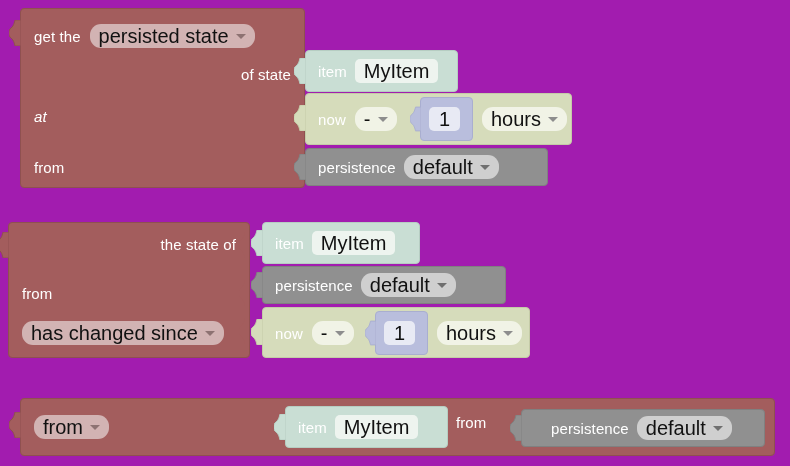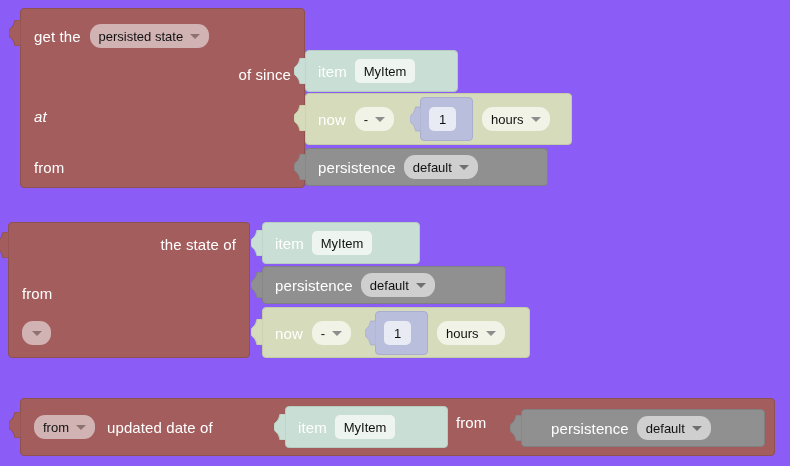--- a/index.html
+++ b/index.html
@@ -13,21 +13,21 @@
     height: 466px;
     position: relative;
     font-family: "Liberation Sans", sans-serif;
     overflow: hidden;
   }
 
   
   .workspace {
     position: absolute;
     inset: 0;
-    background: #8b5cf6;
+    background: #a21caf;
     padding-left: 28px;
   }
 
   
   .block {
     position: absolute;
     box-sizing: border-box;
   }
   .block-body {
     position: absolute;
@@ -76,21 +76,21 @@
     letter-spacing: 0.1px;
   }
 
   
   .field {
     display: inline-flex;
     align-items: center;
     gap: 6px;
     border-radius: 11px;
     padding: 3px 9px;
-    font-size: 13px;
+    font-size: 20px;
     line-height: 1;
     color: #111111;
     box-sizing: border-box;
     height: 24px;
   }
   .field.f-rose   { background: #d2b3b3; }
   .field.f-mint   { background: #eef4ef; }
   .field.f-olive  { background: #f1f3e6; }
   .field.f-gray   { background: #cfcfcf; }
   .field.f-lav    { background: #e8eaf4; }
@@ -125,21 +125,21 @@
 
     <div class="row" style="left:14px; top:16px;">
       <span class="lbl">get the</span>
       <span class="field f-rose" style="margin-left:9px;">
         <span>persisted state</span>
         <i class="caret"></i>
       </span>
     </div>
 
     <div class="row" style="right:14px; top:59px;">
-      <span class="lbl">of since</span>
+      <span class="lbl">of state</span>
     </div>
     <div class="socket" style="right:-1px; top:54px;">
       <svg width="12" height="26" viewBox="0 0 12 26">
         <path d="M0,0 L6,0 C6,0 5,6 2,8 C-1,10 -1,16 2,18 C5,20 6,26 6,26 L0,26 Z" fill="#a35d5d"></path>
       </svg>
     </div>
 
     <div class="row" style="left:14px; top:101px;font-style:italic;">
       <span class="lbl">at</span>
     </div>
@@ -247,20 +247,21 @@
       <span class="lbl">from</span>
     </div>
     <div class="socket" style="right:-1px; top:58px;">
       <svg width="12" height="26" viewBox="0 0 12 26">
         <path d="M0,0 L6,0 C6,0 5,6 2,8 C-1,10 -1,16 2,18 C5,20 6,26 6,26 L0,26 Z" fill="#a35d5d"></path>
       </svg>
     </div>
 
     <div class="row" style="left:14px; top:99px;">
       <span class="field f-rose">
+        <span>has changed since</span>
         <i class="caret"></i>
       </span>
     </div>
     <div class="socket" style="right:-1px; top:96px;">
       <svg width="12" height="26" viewBox="0 0 12 26">
         <path d="M0,0 L6,0 C6,0 5,6 2,8 C-1,10 -1,16 2,18 C5,20 6,26 6,26 L0,26 Z" fill="#a35d5d"></path>
       </svg>
     </div>
   </div>
 
@@ -336,21 +337,20 @@
       <svg width="12" height="26" viewBox="0 0 12 26">
         <path d="M12,0 L12,26 L6,26 C6,26 5,20 2,18 C-1,16 -1,10 2,8 C5,6 6,0 6,0 Z" fill="#a35d5d" stroke="#8f5050" stroke-width="1"></path>
       </svg>
     </div>
 
     <div class="row" style="left:14px; top:17px;">
       <span class="field f-rose">
         <span>from</span>
         <i class="caret"></i>
       </span>
-      <span class="lbl" style="margin-left:12px;">updated date of</span>
     </div>
 
     <div class="socket" style="left:253px; top:14px;">
       <svg width="12" height="26" viewBox="0 0 12 26">
         <path d="M0,0 L6,0 C6,0 5,6 2,8 C-1,10 -1,16 2,18 C5,20 6,26 6,26 L0,26 Z" fill="#a35d5d"></path>
       </svg>
     </div>
 
     <div class="block c-mint" style="left:265px; top:8px; width:163px; height:42px;">
       <div class="block-body"></div>

